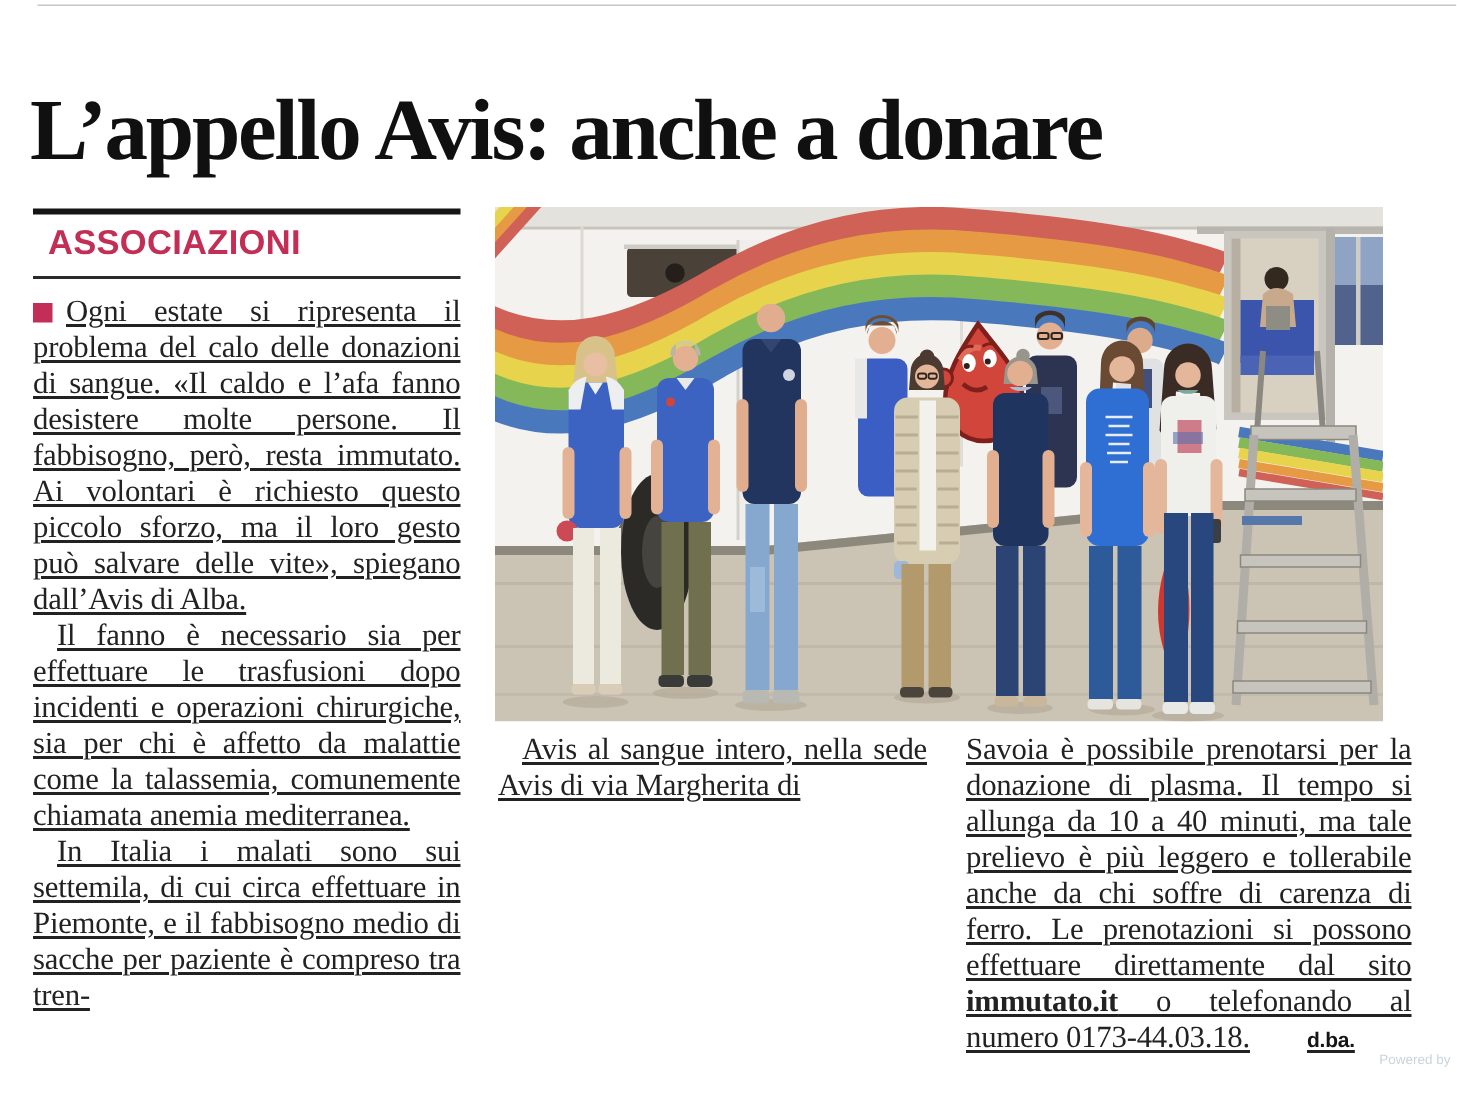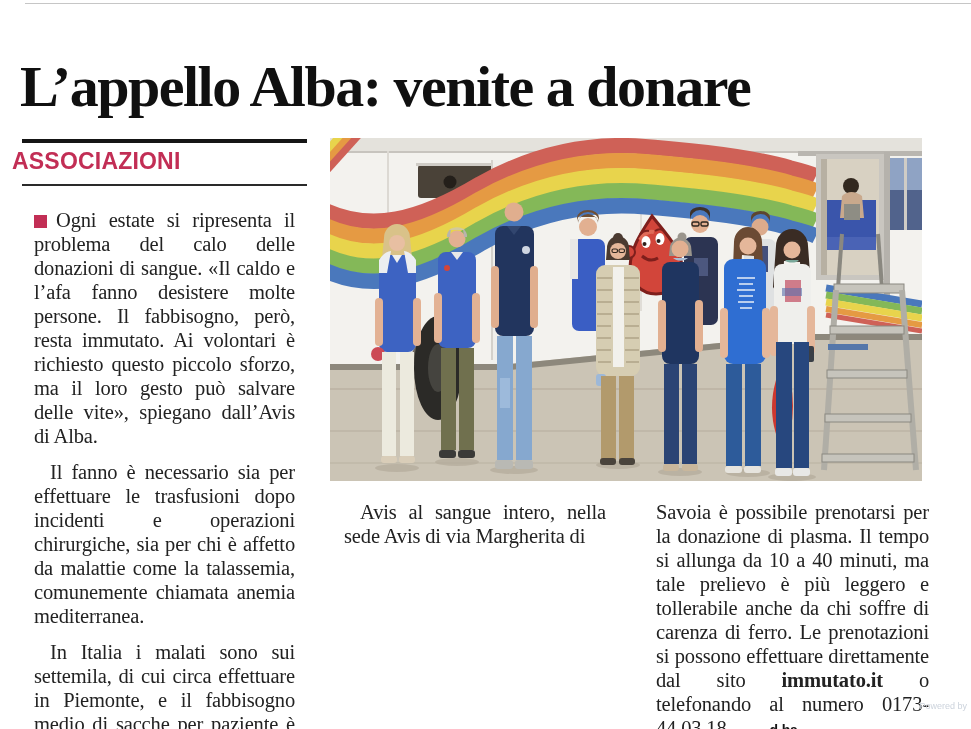--- a/index.html
+++ b/index.html
@@ -10,29 +10,29 @@
   
   #top-rule{left:25px;top:3px;width:946px;height:1px;background:#c6c6c6;}
 
   
   #headline{left:20px;top:18px;width:940px;
     font-weight:bold;font-size:58px;letter-spacing:-1.5px;line-height:1.05;
     color:#101010;white-space:nowrap;}
 
   
   #kick-rule-top{left:22px;top:139px;width:285px;height:4px;background:#151515;}
-  #kicker{left:12px;top:148px;width:285px;
+  #kicker{left:32px;top:148px;width:285px;
     font-family:"Liberation Sans","DejaVu Sans",sans-serif;font-weight:bold;
     font-size:23px;letter-spacing:.2px;color:#c22e55;}
   #kick-rule-bot{left:22px;top:184px;width:285px;height:2px;background:#2a2a2a;}
 
   
   .col{position:absolute;text-align:justify;font-size:20.5px;line-height:24px;
        letter-spacing:-0.15px;color:#222;}
-  .col p{margin:12px;}
+  .col p{margin:0;text-decoration:underline;}
   .col p.indent{text-indent:16px;}
   #col-left  {left:22px; top:196px;width:285px;height:533px;}
   #col-middle{left:332px;top:488px;width:286px;height:241px;}
   #col-right {left:644px;top:488px;width:297px;height:241px;}
 
   .bullet{display:inline-block;width:13px;height:13px;background:#c22e55;
           margin-right:9px;transform:translateY(1px);}
   .site{font-weight:bold;}
   .byline{font-family:"Liberation Sans","DejaVu Sans",sans-serif;font-weight:bold;
           font-size:14px;margin-left:38px;color:#151515;}
@@ -44,21 +44,21 @@
   #watermark{right:4px;top:701px;font-family:"Liberation Sans","DejaVu Sans",sans-serif;
              font-size:9px;color:#ccd3dc;padding-left:43px;}
 </style>
 </head>
 <body>
 
 <div id="clip">
 
   <div class="abs" id="top-rule"></div>
 
-  <h1 class="abs" id="headline">L’appello Alba: venite a donare</h1>
+  <h1 class="abs" id="headline">L’appello Avis: anche a donare</h1>
 
   <div class="abs" id="kick-rule-top"></div>
   <div class="abs" id="kicker">ASSOCIAZIONI</div>
   <div class="abs" id="kick-rule-bot"></div>
 
   <div class="abs col" id="col-left">
     <p><span class="bullet"></span><span>Ogni estate si ripresenta il problema del calo delle donazioni di sangue. «Il caldo e l’afa fanno desistere molte persone. Il fabbisogno, però, resta immutato. Ai volontari è richiesto questo piccolo sforzo, ma il loro gesto può salvare delle vite», spiegano dall’Avis di Alba.</span></p>
     <p class="indent">Il fanno è necessario sia per effettuare le trasfusioni dopo incidenti e operazioni chirurgiche, sia per chi è affetto da malattie come la talassemia, comunemente chiamata anemia mediterranea.</p>
     <p class="indent">In Italia i malati sono sui settemila, di cui circa effettuare in Piemonte, e il fabbisogno medio di sacche per paziente è compreso tra tren-</p>
   </div>

